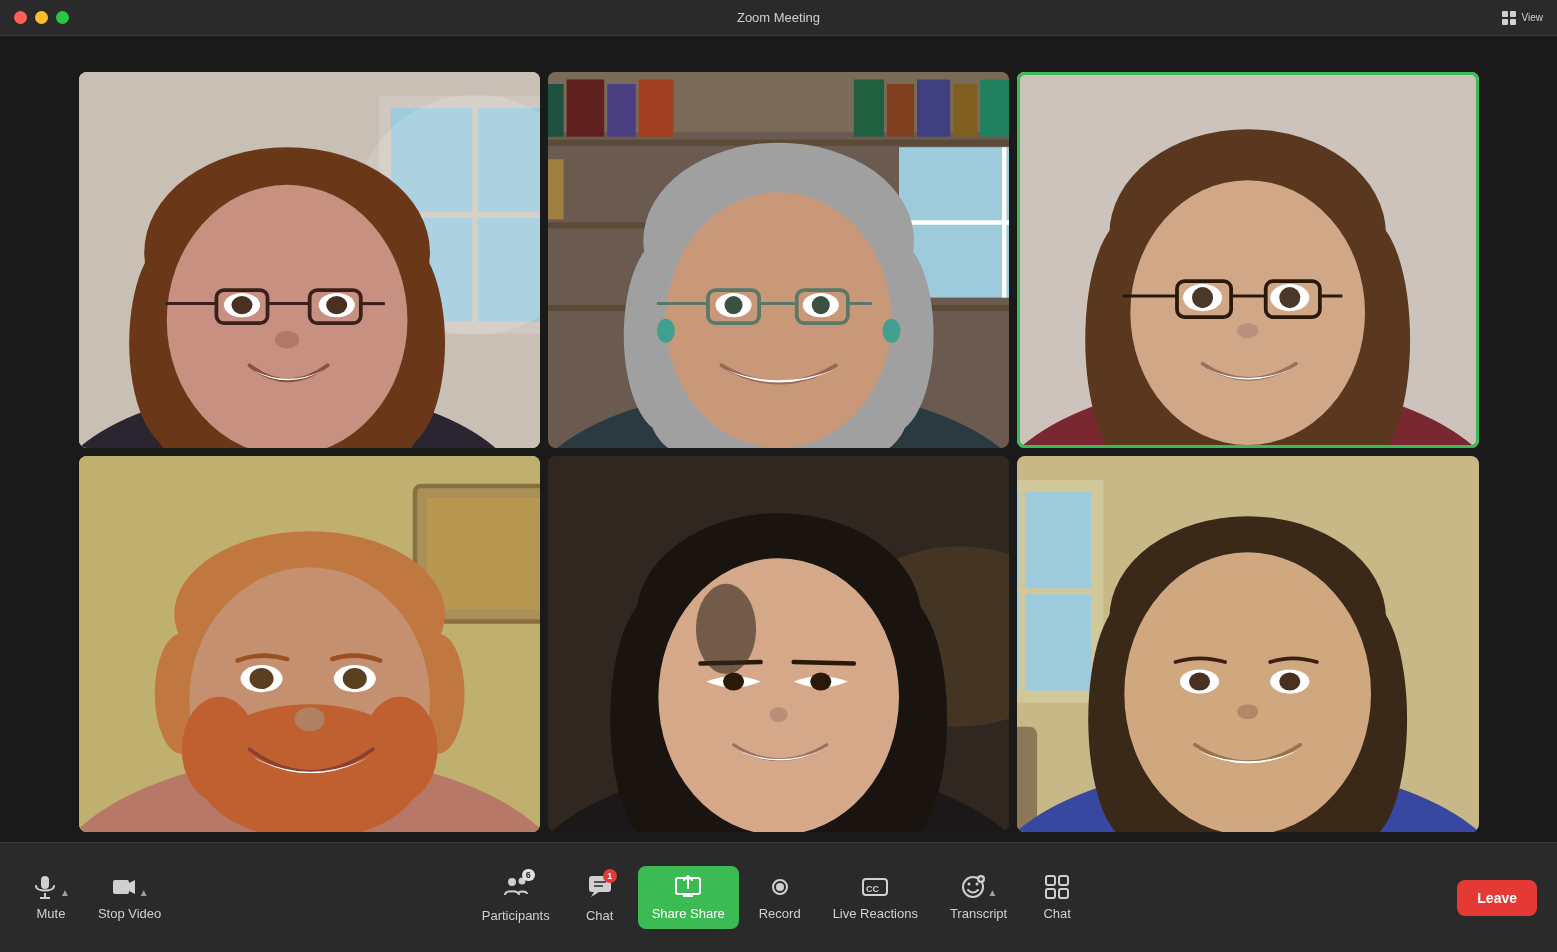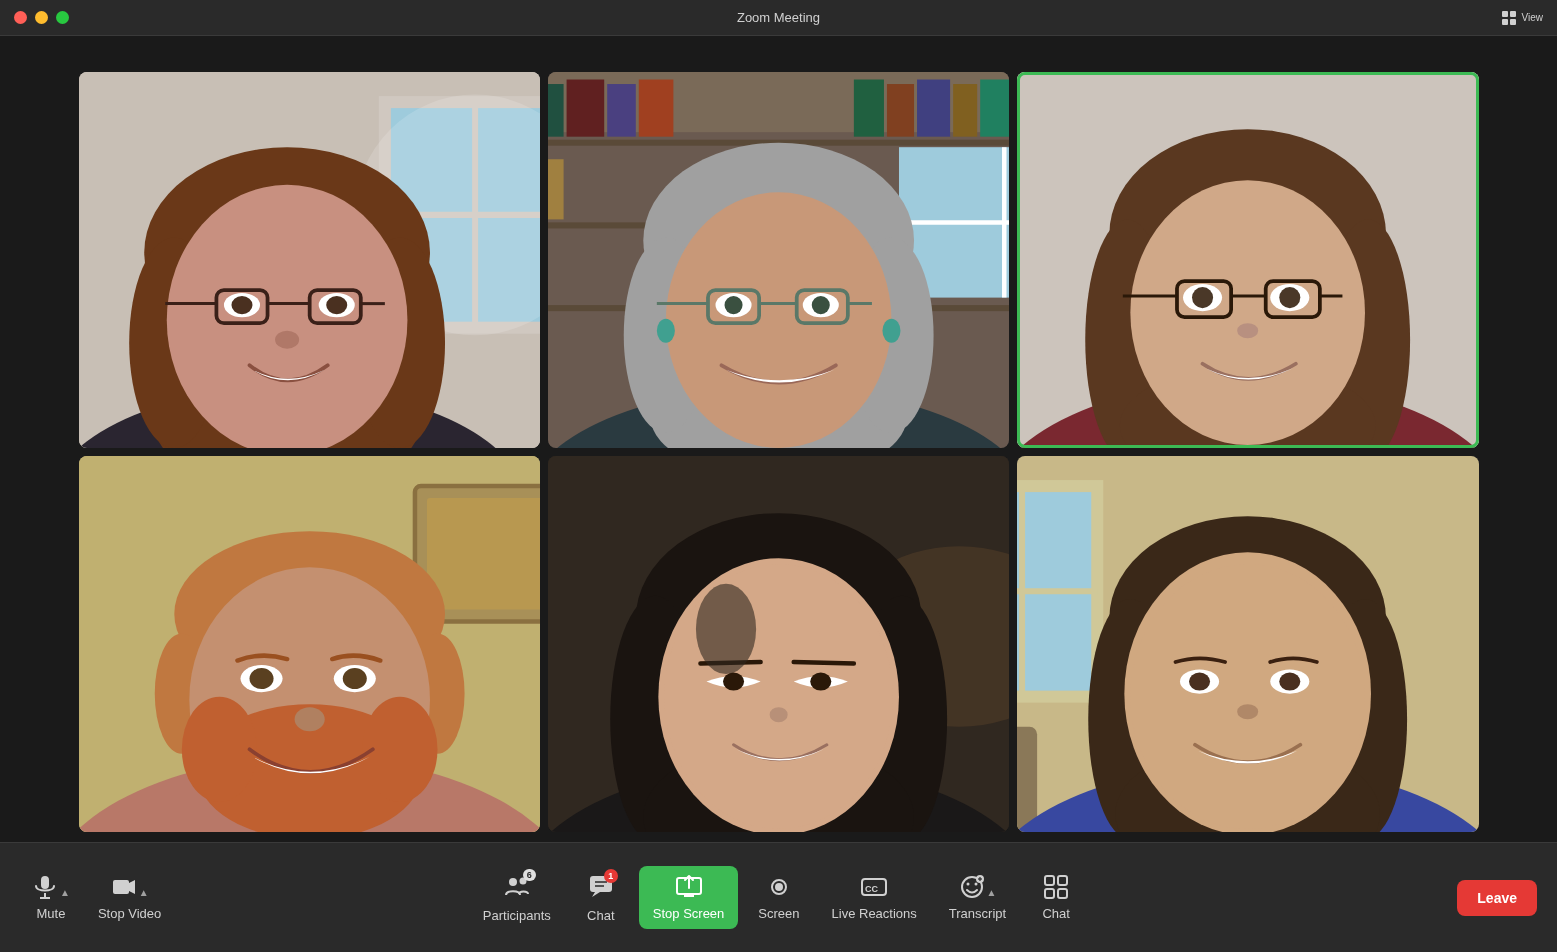--- a/index.html
+++ b/index.html
@@ -564,29 +564,29 @@
       <span class="tool-btn-label">Chat</span>
     </button>
 
     <button class="tool-btn share-screen-btn">
       <svg class="tool-icon-svg" viewBox="0 0 26 26" fill="none">
         <rect x="1" y="4" width="24" height="16" rx="2" fill="none" stroke="white" stroke-width="2"></rect>
         <path d="M13 2 L13 14 M9 6 L13 2 L17 6" stroke="white" stroke-width="2" fill="none" stroke-linecap="round" stroke-linejoin="round"></path>
         <line x1="8" y1="22" x2="18" y2="22" stroke="white" stroke-width="2"></line>
         <line x1="13" y1="20" x2="13" y2="22" stroke="white" stroke-width="2"></line>
       </svg>
-      <span class="tool-btn-label">Stop Screen</span>
+      <span class="tool-btn-label">Share Share</span>
     </button>
 
     <button class="tool-btn">
       <svg class="tool-icon-svg" viewBox="0 0 26 26" fill="none">
         <circle cx="13" cy="13" r="7" fill="none" stroke="#d0d0d0" stroke-width="2"></circle>
         <circle cx="13" cy="13" r="4" fill="#d0d0d0"></circle>
       </svg>
-      <span class="tool-btn-label">Screen</span>
+      <span class="tool-btn-label">Record</span>
     </button>
 
     <button class="tool-btn">
       <svg class="tool-icon-svg" viewBox="0 0 26 26" fill="none">
         <rect x="1" y="5" width="24" height="16" rx="3" fill="none" stroke="#d0d0d0" stroke-width="2"></rect>
         <text x="4" y="18" font-size="9" fill="#d0d0d0" font-weight="bold" font-family="Arial">CC</text>
       </svg>
       <span class="tool-btn-label">Live Reactions</span>
     </button>
 

